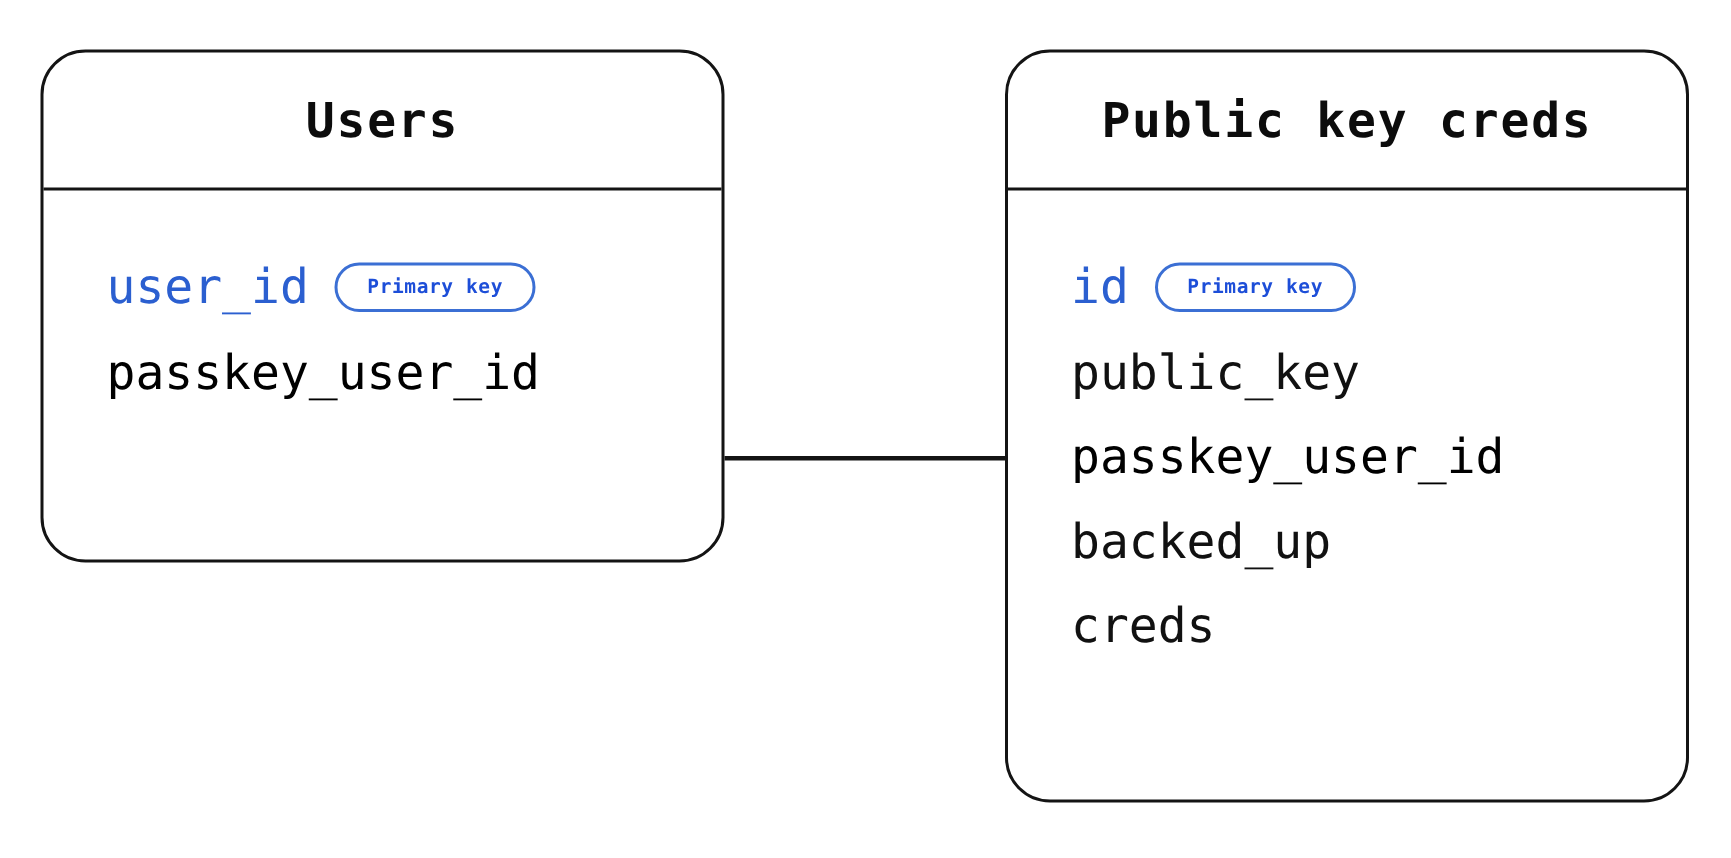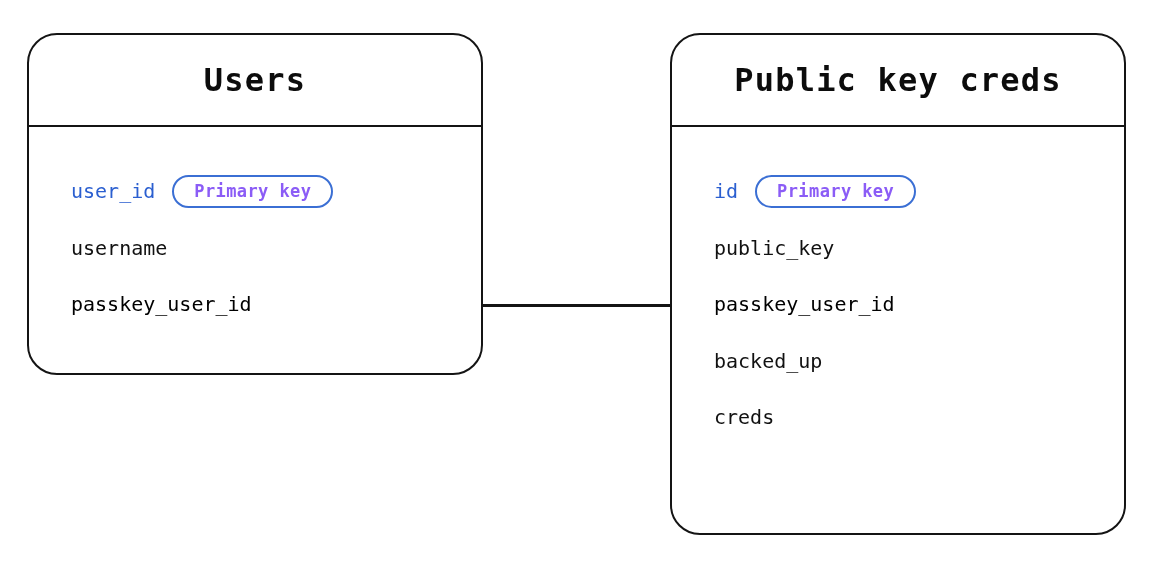--- a/index.html
+++ b/index.html
@@ -49,21 +49,21 @@
     padding: 36px 0 0 0;
   }
   .field-row {
     height: 56.5px;
     display: flex;
     align-items: center;
     padding-left: 42px;
   }
   .field-name {
     font-family: "DejaVu Sans Mono", "Liberation Mono", monospace;
-    font-size: 20px;
+    font-size: 32px;
     line-height: 1;
     color: #111111;
     white-space: nowrap;
   }
   .field-name.pk  { color: #2b5fd0; }
   .field-name.fk  { color: #000000; }
 
   
   .badge {
     margin-left: 17px;
@@ -73,23 +73,23 @@
     box-sizing: border-box;
     height: 33px;
     padding: 0 20px;
     border: 2px solid #3b6fd4;
     border-radius: 17px;
     background: #ffffff;
   }
   .badge-text {
     font-family: "DejaVu Sans Mono", "Liberation Mono", monospace;
     font-weight: bold;
-    font-size: 17px;
+    font-size: 13px;
     letter-spacing: 0.4px;
-    color: #8b5cf6;
+    color: #1d4ed8;
     line-height: 1;
     white-space: nowrap;
   }
 
   
   .connector {
     position: absolute;
     background: #141414;
     height: 2.5px;
   }
@@ -110,23 +110,20 @@
     </div>
     <div class="entity-fields">
 
       <div class="field-row">
         <span class="field-name pk">user_id</span>
         <span class="badge">
           <span class="badge-text">Primary key</span>
         </span>
       </div>
 
-      <div class="field-row">
-        <span class="field-name">username</span>
-      </div>
 
       <div class="field-row">
         <span class="field-name fk">passkey_user_id</span>
       </div>
 
     </div>
   </div>
 
   <div class="connector" id="rel-line"></div>
 

